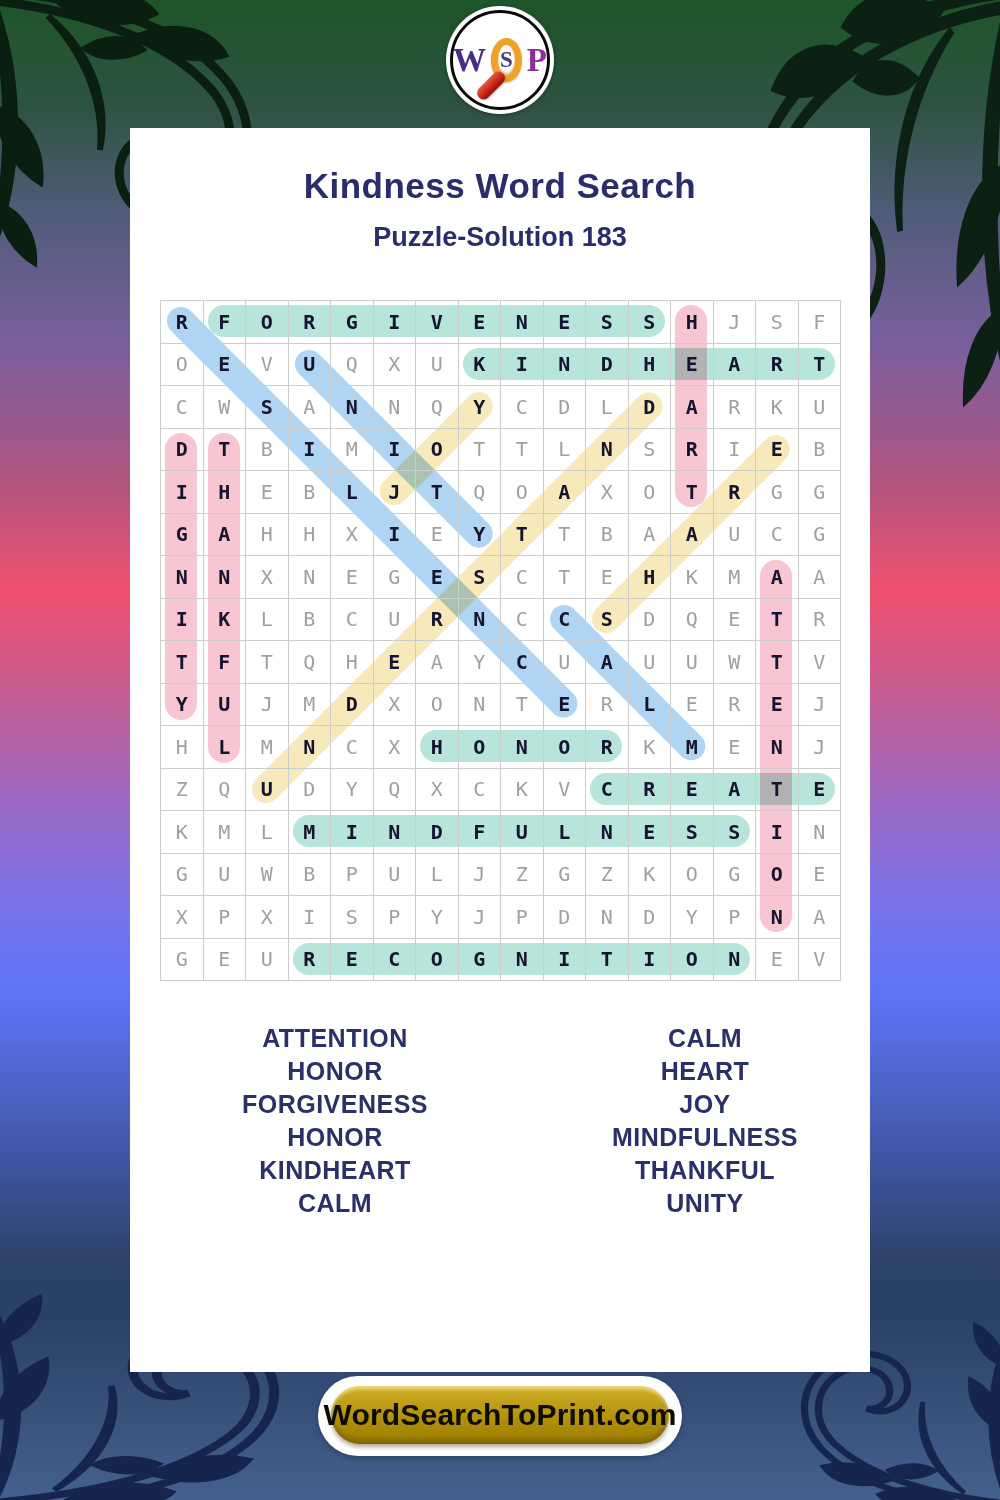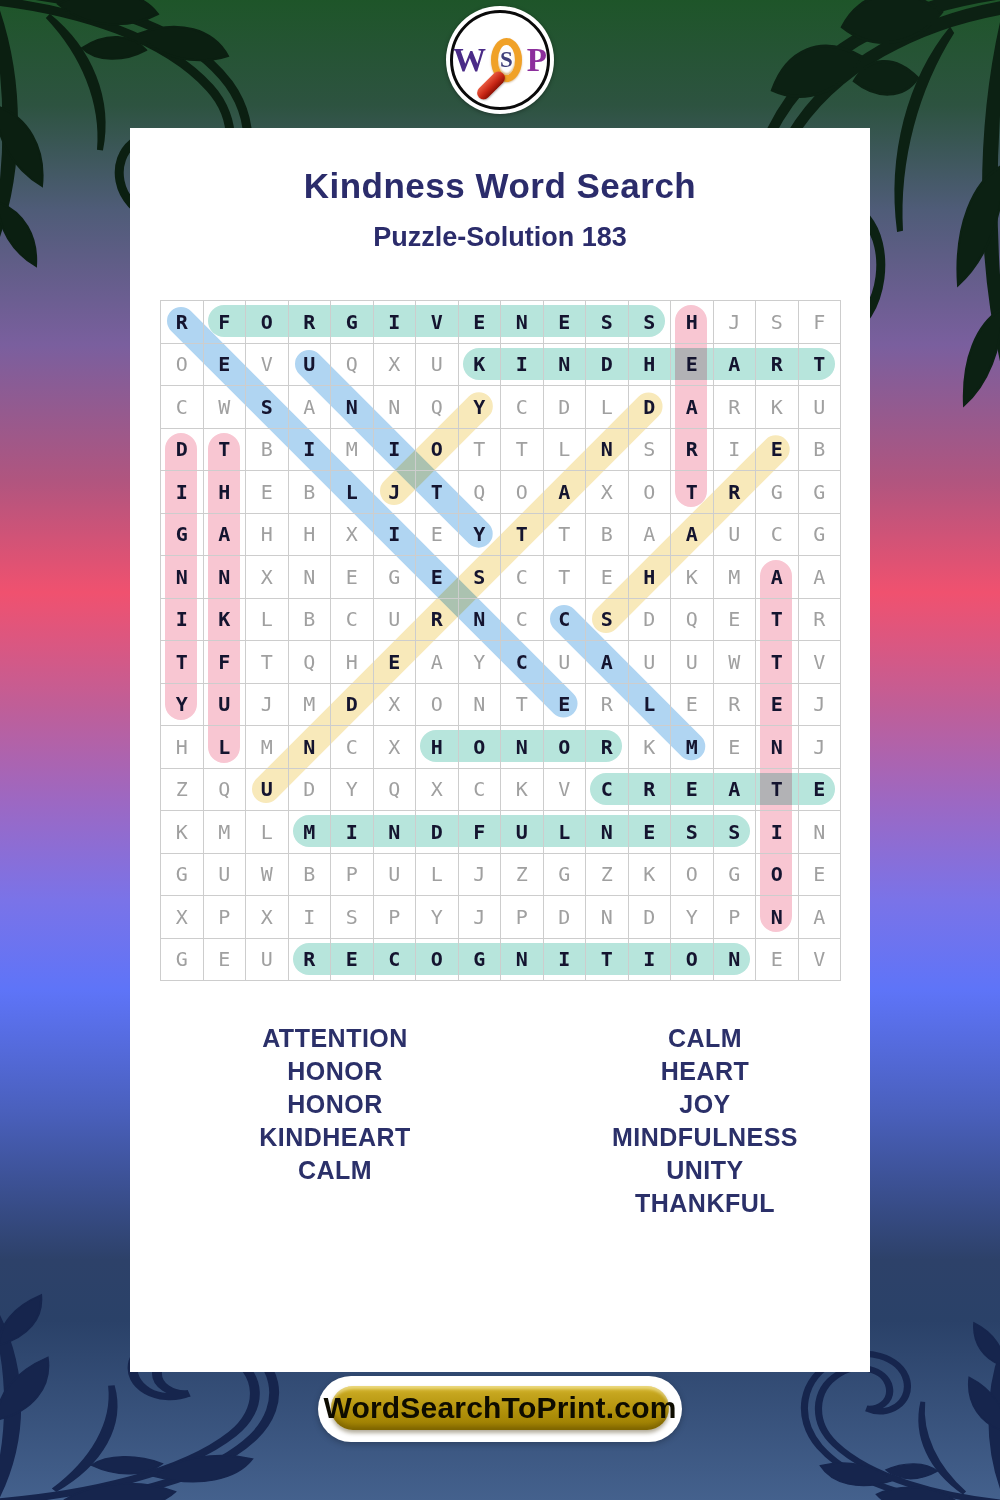--- a/index.html
+++ b/index.html
@@ -75,21 +75,21 @@
   .cell.sol{font-weight:bold;color:#14142f;}
 
   .word-list{position:absolute;top:894px;left:0;width:100%;display:flex;}
   .wl-col{width:50%;text-align:center;}
   .wl-item{
     font-size:25px;font-weight:bold;color:#2b3069;line-height:33px;letter-spacing:.5px;margin-left:40px;
   }
 
   .footer-btn{
     position:absolute;left:50%;top:1376px;transform:translateX(-50%);
-    width:364px;height:66px;background:#ffffff;border-radius:46px;z-index:3;
+    width:364px;height:80px;background:#ffffff;border-radius:46px;z-index:3;
     box-shadow:0 2px 6px rgba(0,0,0,.25);cursor:pointer;
   }
   .footer-btn-inner{
     position:absolute;left:13px;right:13px;top:10px;bottom:12px;border-radius:36px;
     background:linear-gradient(180deg,#d9bb33 0%,#c5a51e 18%,#b0900a 60%,#9a7c00 100%);
     box-shadow:inset 0 3px 3px rgba(255,248,200,.5), inset 0 -4px 5px rgba(90,70,0,.45), 0 3px 4px rgba(60,45,0,.4);
     display:flex;align-items:center;justify-content:center;
   }
   .footer-btn-label{font-size:30px;font-weight:bold;color:#0e0c00;letter-spacing:.2px;}
 </style>
@@ -418,31 +418,32 @@
         <div class="cell sol">N</div>
         <div class="cell">E</div>
         <div class="cell">V</div>
       </div>
   </div>
 
   <div class="word-list">
     <div class="wl-col" id="wl-left">
         <div class="wl-item">ATTENTION</div>
         <div class="wl-item">HONOR</div>
+        <div class="wl-item">FORGIVENESS</div>
         <div class="wl-item">HONOR</div>
         <div class="wl-item">KINDHEART</div>
         <div class="wl-item">CALM</div>
       </div>
     <div class="wl-col" id="wl-right">
         <div class="wl-item">CALM</div>
         <div class="wl-item">HEART</div>
         <div class="wl-item">JOY</div>
         <div class="wl-item">MINDFULNESS</div>
+        <div class="wl-item">THANKFUL</div>
         <div class="wl-item">UNITY</div>
-        <div class="wl-item">THANKFUL</div>
       </div>
   </div>
 </div>
 
 <div class="footer-btn">
   <div class="footer-btn-inner">
     <span class="footer-btn-label">WordSearchToPrint.com</span>
   </div>
 </div>
 

